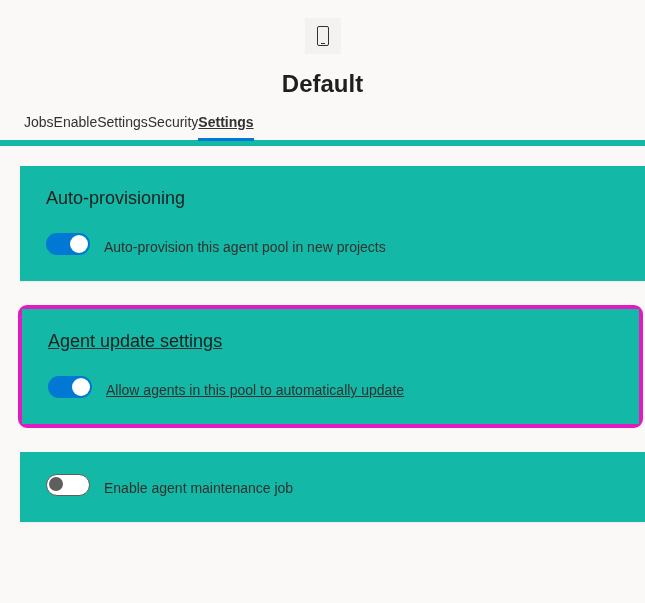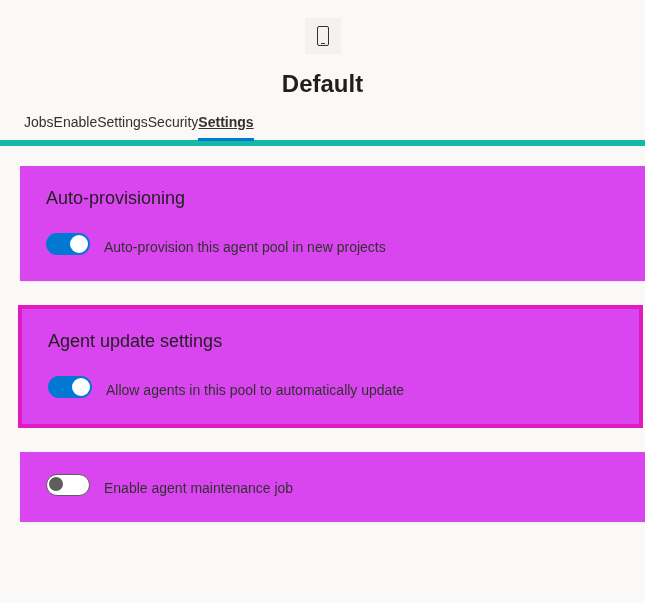--- a/index.html
+++ b/index.html
@@ -71,29 +71,30 @@
       height: 3px;
       background: #0078d4;
     }
     .content {
       padding: 20px 0 20px 20px;
       display: flex;
       flex-direction: column;
       gap: 24px;
     }
     .card {
-      background: #d946ef;
+      background: #14b8a6;
       padding: 22px 26px 26px 26px;
       box-shadow: 0 1px 2px rgba(0,0,0,0.06);
     }
     .highlight-wrap {
       border: 4px solid #e11bbf;
-      border-radius: 0;
+      border-radius: 9px;
       margin-left: -2px;
       margin-right: 2px;
+      text-decoration: underline;
     }
     .highlight-wrap .card {
       box-shadow: none;
     }
     .section-title {
       font-size: 18px;
       font-weight: 400;
       color: #201f1e;
       margin-bottom: 24px;
     }

